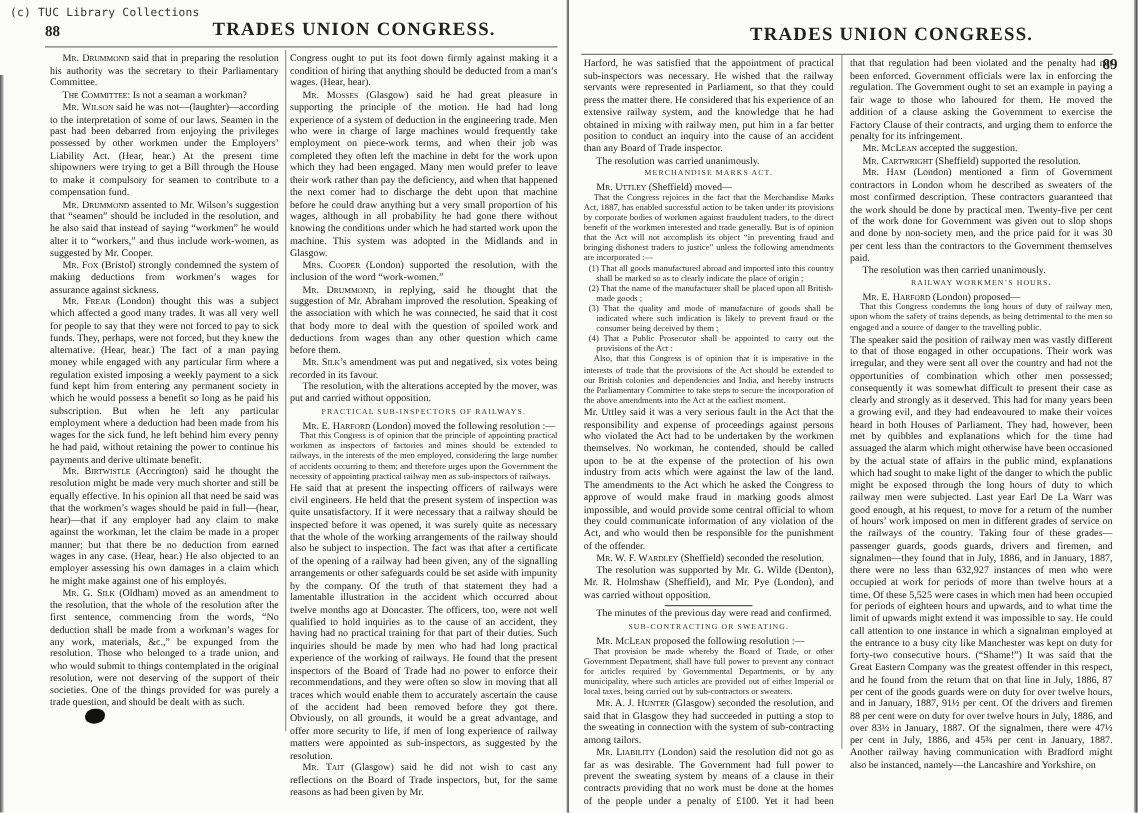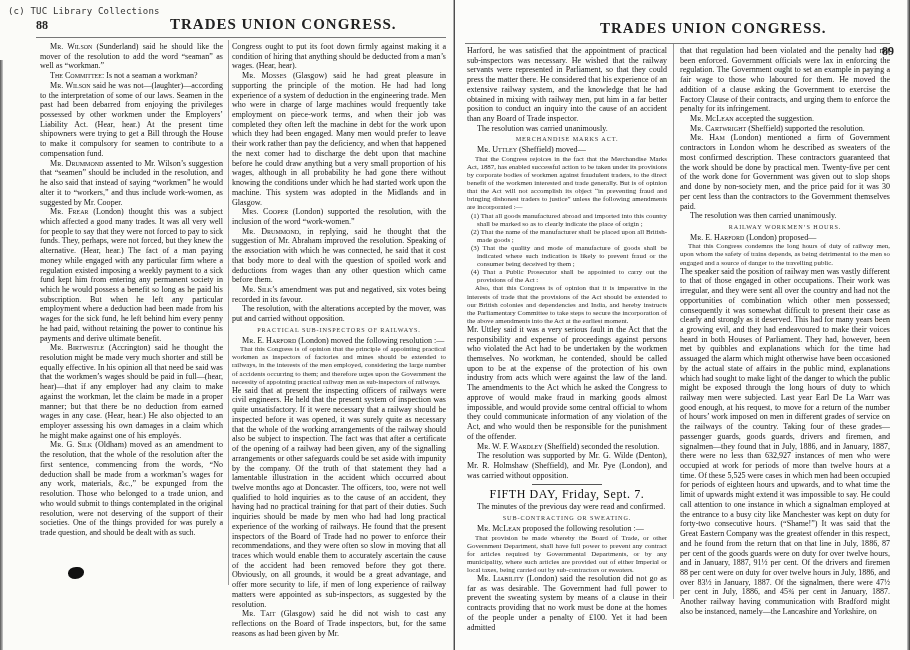--- a/index.html
+++ b/index.html
@@ -79,24 +79,25 @@
 <div class="spread">
 
   <div class="page left">
     <div class="left-edge"></div>
     <div class="watermark">(c) TUC Library Collections</div>
     <div class="page-num" style="left:36px;top:18px;">88</div>
     <div class="running-head" style="left:170px;top:16px;">TRADES UNION CONGRESS.</div>
     <div class="head-rule" style="left:36px;top:37px;width:410px;"></div>
 
     <div class="col" id="col1" style="left:40px;top:42px;width:183px;height:540px;">
-        <p><span class="sc">Mr. Wilson</span><span> (Sunderland) said he should like the mover of the resolution to add the word “seaman” as well as “workman.”</span></p>
+        <p><span class="sc">Mr. Drummond</span><span> said that in preparing the resolution his authority was the secretary to their Parliamentary Committee.</span></p>
         <p><span class="sc">The Committee</span><span>: Is not a seaman a workman?</span></p>
         <p><span class="sc">Mr. Wilson</span><span> said he was not—(laughter)—according to the interpretation of some of our laws. Seamen in the past had been debarred from enjoying the privileges possessed by other workmen under the Employers’ Liability Act. (Hear, hear.) At the present time shipowners were trying to get a Bill through the House to make it compulsory for seamen to contribute to a compensation fund.</span></p>
         <p><span class="sc">Mr. Drummond</span><span> assented to Mr. Wilson’s suggestion that “seamen” should be included in the resolution, and he also said that instead of saying “workmen” he would alter it to “workers,” and thus include work-women, as suggested by Mr. Cooper.</span></p>
+        <p><span class="sc">Mr. Fox</span><span> (Bristol) strongly condemned the system of making deductions from workmen’s wages for assurance against sickness.</span></p>
         <p><span class="sc">Mr. Frear</span><span> (London) thought this was a subject which affected a good many trades. It was all very well for people to say that they were not forced to pay to sick funds. They, perhaps, were not forced, but they knew the alternative. (Hear, hear.) The fact of a man paying money while engaged with any particular firm where a regulation existed imposing a weekly payment to a sick fund kept him from entering any permanent society in which he would possess a benefit so long as he paid his subscription. But when he left any particular employment where a deduction had been made from his wages for the sick fund, he left behind him every penny he had paid, without retaining the power to continue his payments and derive ultimate benefit.</span></p>
         <p><span class="sc">Mr. Birtwistle</span><span> (Accrington) said he thought the resolution might be made very much shorter and still be equally effective. In his opinion all that need be said was that the workmen’s wages should be paid in full—(hear, hear)—that if any employer had any claim to make against the workman, let the claim be made in a proper manner; but that there be no deduction from earned wages in any case. (Hear, hear.) He also objected to an employer assessing his own damages in a claim which he might make against one of his employés.</span></p>
         <p><span class="sc">Mr. G. Silk</span><span> (Oldham) moved as an amendment to the resolution, that the whole of the resolution after the first sentence, commencing from the words, “No deduction shall be made from a workman’s wages for any work, materials, &amp;c.,” be expunged from the resolution. Those who belonged to a trade union, and who would submit to things contemplated in the original resolution, were not deserving of the support of their societies. One of the things provided for was purely a trade question, and should be dealt with as such.</span></p>
       </div>
     <div class="col-rule" style="left:228px;top:40px;height:545px;"></div>
     <div class="col" id="col2" style="left:232px;top:42px;width:214px;height:600px;">
         <p class="noindent"><span>Congress ought to put its foot down firmly against making it a condition of hiring that anything should be deducted from a man’s wages. (Hear, hear).</span></p>
         <p><span class="sc">Mr. Mosses</span><span> (Glasgow) said he had great pleasure in supporting the principle of the motion. He had had long experience of a system of deduction in the engineering trade. Men who were in charge of large machines would frequently take employment on piece-work terms, and when their job was completed they often left the machine in debt for the work upon which they had been engaged. Many men would prefer to leave their work rather than pay the deficiency, and when that happened the next comer had to discharge the debt upon that machine before he could draw anything but a very small proportion of his wages, although in all probability he had gone there without knowing the conditions under which he had started work upon the machine. This system was adopted in the Midlands and in Glasgow.</span></p>
         <p><span class="sc">Mrs. Cooper</span><span> (London) supported the resolution, with the inclusion of the word “work-women.”</span></p>
         <p><span class="sc">Mr. Drummond</span><span>, in replying, said he thought that the suggestion of Mr. Abraham improved the resolution. Speaking of the association with which he was connected, he said that it cost that body more to deal with the question of spoiled work and deductions from wages than any other question which came before them.</span></p>
@@ -126,25 +127,25 @@
         <p class="quote">That the Congress rejoices in the fact that the Merchandise Marks Act, 1887, has enabled successful action to be taken under its provisions by corporate bodies of workmen against fraudulent traders, to the direct benefit of the workmen interested and trade generally. But is of opinion that the Act will not accomplish its object “in preventing fraud and bringing dishonest traders to justice” unless the following amendments are incorporated :—</p>
         <p class="list">(1) That all goods manufactured abroad and imported into this country shall be marked so as to clearly indicate the place of origin ;</p>
         <p class="list">(2) That the name of the manufacturer shall be placed upon all British-made goods ;</p>
         <p class="list">(3) That the quality and mode of manufacture of goods shall be indicated where such indication is likely to prevent fraud or the consumer being deceived by them ;</p>
         <p class="list">(4) That a Public Prosecutor shall be appointed to carry out the provisions of the Act :</p>
         <p class="quote">Also, that this Congress is of opinion that it is imperative in the interests of trade that the provisions of the Act should be extended to our British colonies and dependencies and India, and hereby instructs the Parliamentary Committee to take steps to secure the incorporation of the above amendments into the Act at the earliest moment.</p>
         <p class="noindent"><span>Mr. Uttley said it was a very serious fault in the Act that the responsibility and expense of proceedings against persons who violated the Act had to be undertaken by the workmen themselves. No workman, he contended, should be called upon to be at the expense of the protection of his own industry from acts which were against the law of the land. The amendments to the Act which he asked the Congress to approve of would make fraud in marking goods almost impossible, and would provide some central official to whom they could communicate information of any violation of the Act, and who would then be responsible for the punishment of the offender.</span></p>
         <p><span class="sc">Mr. W. F. Wardley</span><span> (Sheffield) seconded the resolution.</span></p>
         <p><span>The resolution was supported by Mr. G. Wilde (Denton), Mr. R. Holmshaw (Sheffield), and Mr. Pye (London), and was carried without opposition.</span></p>
         <div class="dayrule"></div>
-        <p class="dayhead">FIFTH DAY, Friday, Sept. 7.</p>
         <p><span>The minutes of the previous day were read and confirmed.</span></p>
         <p class="subhead">Sub-contracting or sweating.</p>
         <p><span class="sc">Mr. McLean</span><span> proposed the following resolution :—</span></p>
         <p class="quote">That provision be made whereby the Board of Trade, or other Government Department, shall have full power to prevent any contract for articles required by Governmental Departments, or by any municipality, where such articles are provided out of either Imperial or local taxes, being carried out by sub-contractors or sweaters.</p>
+        <p><span class="sc">Mr. A. J. Hunter</span><span> (Glasgow) seconded the resolution, and said that in Glasgow they had succeeded in putting a stop to the sweating in connection with the system of sub-contracting among tailors.</span></p>
         <p><span class="sc">Mr. Liability</span><span> (London) said the resolution did not go as far as was desirable. The Government had full power to prevent the sweating system by means of a clause in their contracts providing that no work must be done at the homes of the people under a penalty of £100. Yet it had been admitted</span></p>
       </div>
     <div class="col-rule" style="left:218px;top:44px;height:555px;"></div>
     <div class="col" id="col4" style="left:225px;top:46px;width:210px;height:600px;">
         <p class="noindent"><span>that that regulation had been violated and the penalty had not been enforced. Government officials were lax in enforcing the regulation. The Government ought to set an example in paying a fair wage to those who laboured for them. He moved the addition of a clause asking the Government to exercise the Factory Clause of their contracts, and urging them to enforce the penalty for its infringement.</span></p>
         <p><span class="sc">Mr. McLean</span><span> accepted the suggestion.</span></p>
         <p><span class="sc">Mr. Cartwright</span><span> (Sheffield) supported the resolution.</span></p>
         <p><span class="sc">Mr. Ham</span><span> (London) mentioned a firm of Government contractors in London whom he described as sweaters of the most confirmed description. These contractors guaranteed that the work should be done by practical men. Twenty-five per cent of the work done for Government was given out to slop shops and done by non-society men, and the price paid for it was 30 per cent less than the contractors to the Government themselves paid.</span></p>
         <p><span>The resolution was then carried unanimously.</span></p>
         <p class="subhead">Railway workmen’s hours.</p>

